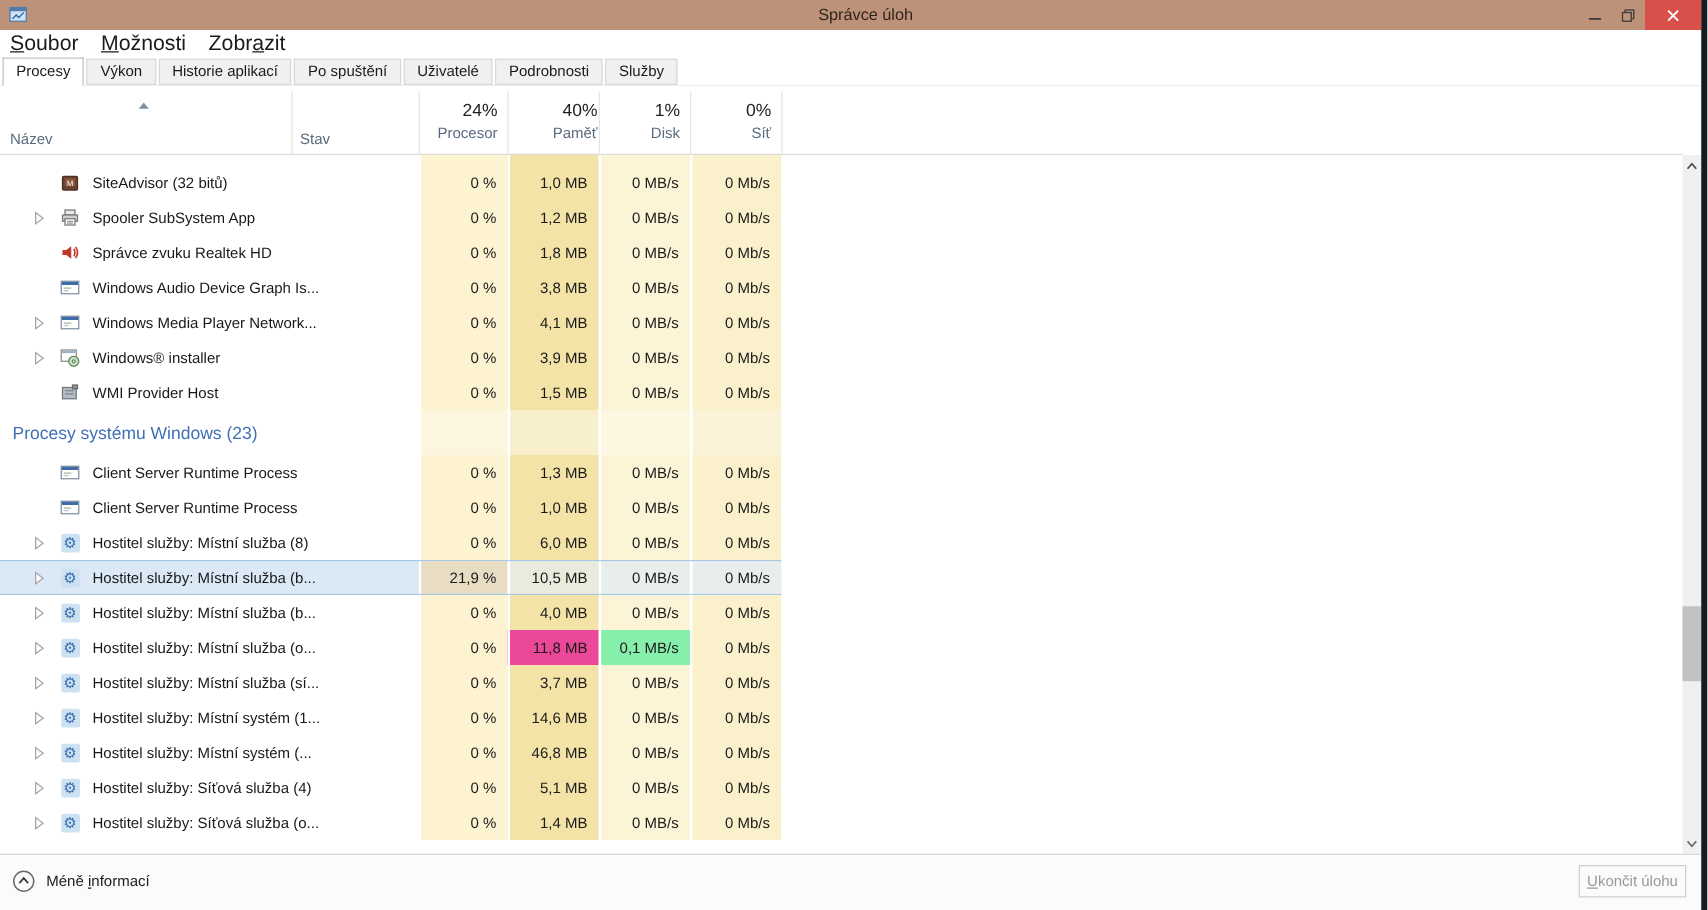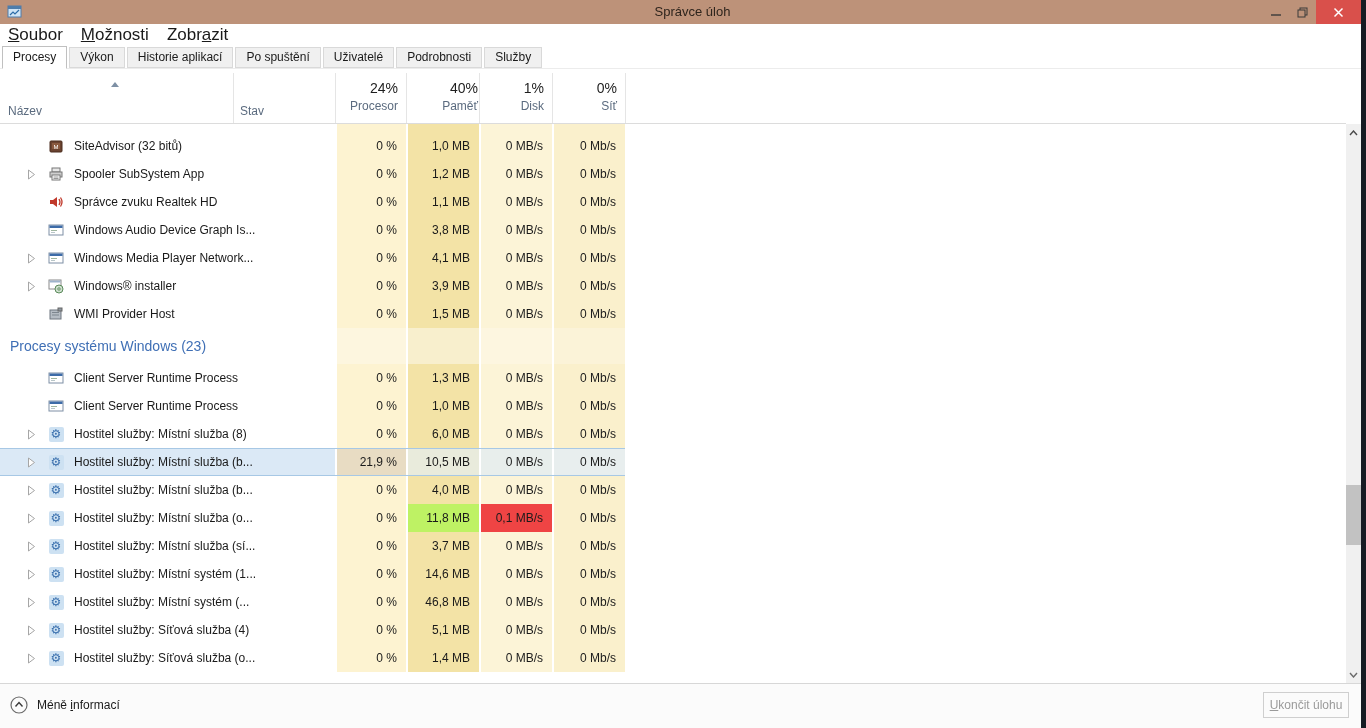--- a/index.html
+++ b/index.html
@@ -198,21 +198,21 @@
           <div class="proc-icon">
             <svg width="16" height="16" viewBox="0 0 16 16">
               <path d="M2 6 L5 6 L9 3 L9 13 L5 10 L2 10 Z" fill="#c0392b"></path>
               <path d="M11 5 Q13 8 11 11" fill="none" stroke="#c0392b" stroke-width="1.3"></path>
               <path d="M12.5 3.5 Q15.5 8 12.5 12.5" fill="none" stroke="#c0392b" stroke-width="1.3"></path>
             </svg>
           </div>
           <div class="proc-name">Správce zvuku Realtek HD</div>
         </div>
         <div class="cell c-cpu" style="background: rgb(253, 243, 209);">0 %</div>
-        <div class="cell c-mem" style="background: rgb(243, 227, 166);">1,1 MB</div>
+        <div class="cell c-mem" style="background: rgb(243, 227, 166);">1,8 MB</div>
         <div class="cell c-disk" style="background: rgb(252, 244, 215);">0 MB/s</div>
         <div class="cell c-net" style="background: rgb(250, 240, 204);">0 Mb/s</div>
       </div>
       <div class="row proc-row">
         <div class="name-area">
           <div class="expander"></div>
           <div class="proc-icon">
             <svg width="16" height="16" viewBox="0 0 16 16">
               <rect x="1" y="3" width="14" height="10" fill="#fff" stroke="#7e8fa5"></rect>
               <rect x="1.5" y="3.5" width="13" height="2.5" fill="#3e6ca8"></rect>
@@ -389,22 +389,22 @@
             <svg width="9" height="11" viewBox="0 0 9 11">
               <path d="M1.5 1 L7.5 5.5 L1.5 10 Z" fill="#fdfdfd" stroke="#a6a6a6"></path>
             </svg>
           </div>
           <div class="proc-icon">
             <span class="gear-chip">⚙</span>
           </div>
           <div class="proc-name">Hostitel služby: Místní služba (o...</div>
         </div>
         <div class="cell c-cpu" style="background: rgb(253, 243, 209);">0 %</div>
-        <div class="cell c-mem" style="background: #bef264;">11,8 MB</div>
-        <div class="cell c-disk" style="background: #ef4444;">0,1 MB/s</div>
+        <div class="cell c-mem" style="background: #ec4899;">11,8 MB</div>
+        <div class="cell c-disk" style="background: #86efac;">0,1 MB/s</div>
         <div class="cell c-net" style="background: rgb(250, 240, 204);">0 Mb/s</div>
       </div>
       <div class="row proc-row">
         <div class="name-area">
           <div class="expander">
             <svg width="9" height="11" viewBox="0 0 9 11">
               <path d="M1.5 1 L7.5 5.5 L1.5 10 Z" fill="#fdfdfd" stroke="#a6a6a6"></path>
             </svg>
           </div>
           <div class="proc-icon">

